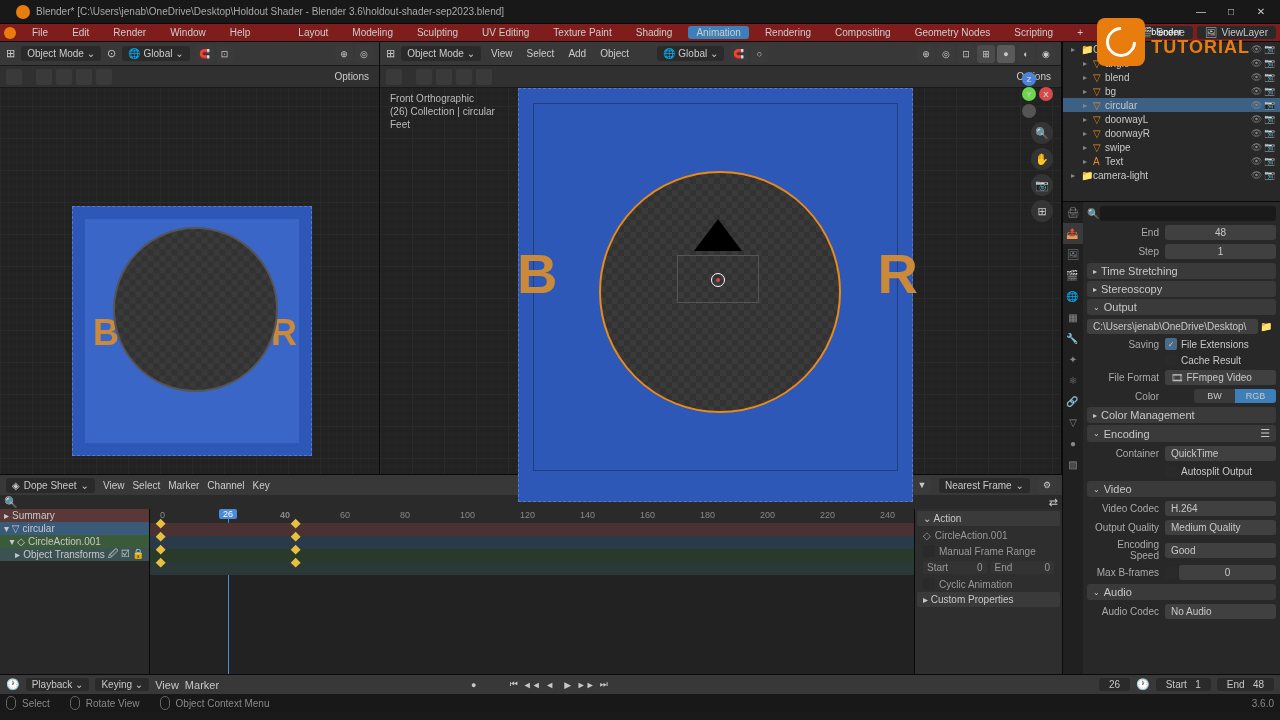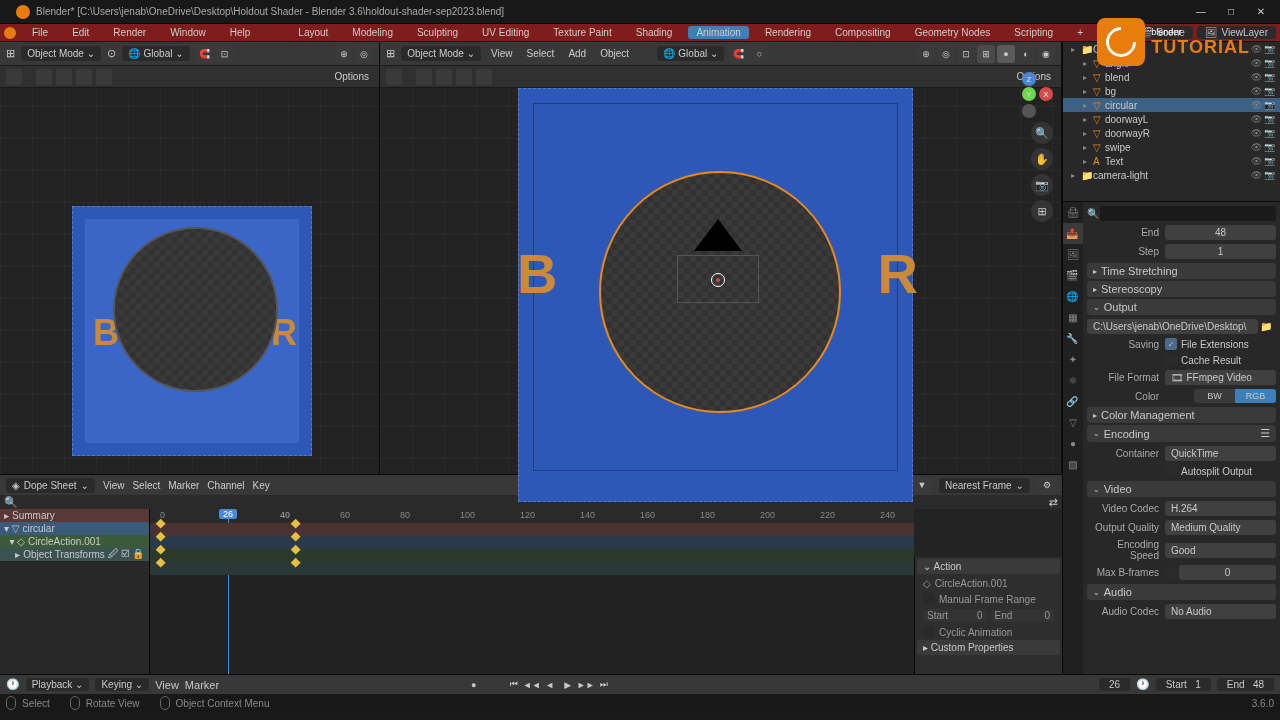--- a/index.html
+++ b/index.html
@@ -107,21 +107,21 @@
 .dch-row.obj { background: #3a5a7a; }
 .dch-row.action { background: #3a5a3a; }
 .dch-row.transform { background: #3a5252; }
 .dope-timeline { flex: 1; position: relative; background: #222; }
 .dope-ruler { height: 14px; background: #2a2a2a; position: relative; }
 .dope-tick { position: absolute; font-size: 9px; color: #888; top: 1px; }
 .dope-playhead { position: absolute; top: 0; bottom: 0; width: 1px; background: #4a8ad8; }
 .dope-playhead-tab { position: absolute; top: 0; background: #4a8ad8; color: #fff; font-size: 9px; padding: 0 4px; border-radius: 2px; transform: translateX(-50%); }
 .dope-key { position: absolute; width: 7px; height: 7px; background: #e8c040; transform: rotate(45deg) translateX(-4px); }
 .dope-track { position: absolute; left: 0; right: 0; height: 13px; }
-.dope-right { width: 148px; background: #2e2e2e; border-left: 1px solid #0a0a0a; padding: 2px; margin-top: 48px; }
+.dope-right { width: 148px; background: #2e2e2e; border-left: 1px solid #0a0a0a; padding: 2px; }
 .dope-right .sec { background: #3a3a3a; padding: 2px 6px; margin-bottom: 2px; font-size: 10px; border-radius: 2px; }
 .dope-right .item { padding: 2px 6px; font-size: 10px; color: #999; display: flex; gap: 4px; align-items: center; }
 
 
 .playbar { height: 20px; background: #383838; display: flex; align-items: center; padding: 0 6px; gap: 6px; border-top: 1px solid #0a0a0a; }
 .playbar .pbdrop { background: #2a2a2a; padding: 1px 6px; border-radius: 3px; font-size: 10px; }
 .play-controls { display: flex; gap: 2px; margin: 0 auto; }
 .play-controls div { width: 16px; height: 14px; display: flex; align-items: center; justify-content: center; font-size: 9px; }
 .frame-field { background: #2a2a2a; padding: 1px 10px; border-radius: 3px; font-size: 10px; }
 
@@ -244,20 +244,25 @@
     </div>
     <div class="toolbar">
       <span class="tbtn"></span>
       <span style="width:6px"></span>
       <span class="tbtn"></span>
       <span class="tbtn"></span>
       <span class="tbtn"></span>
       <span class="tbtn"></span>
       <span class="opts">Options</span>
     </div>
+    <div class="vp-text" style="top:50px">
+      <div>Front Orthographic</div>
+      <div>(26) Collection | circular</div>
+      <div>Feet</div>
+    </div>
 
     <div class="gizmo">
       <div class="gizmo-axis" style="left:17px;top:2px;background:#4a84d8">Z</div>
       <div class="gizmo-axis" style="right:0;top:17px;background:#d84a4a">X</div>
       <div class="gizmo-axis" style="left:17px;top:17px;background:#6ad84a">Y</div>
       <div class="gizmo-axis" style="left:17px;bottom:0;background:#555"></div>
     </div>
     <div class="gizmo-tools">
       <div>🔍</div>
       <div>✋</div>

